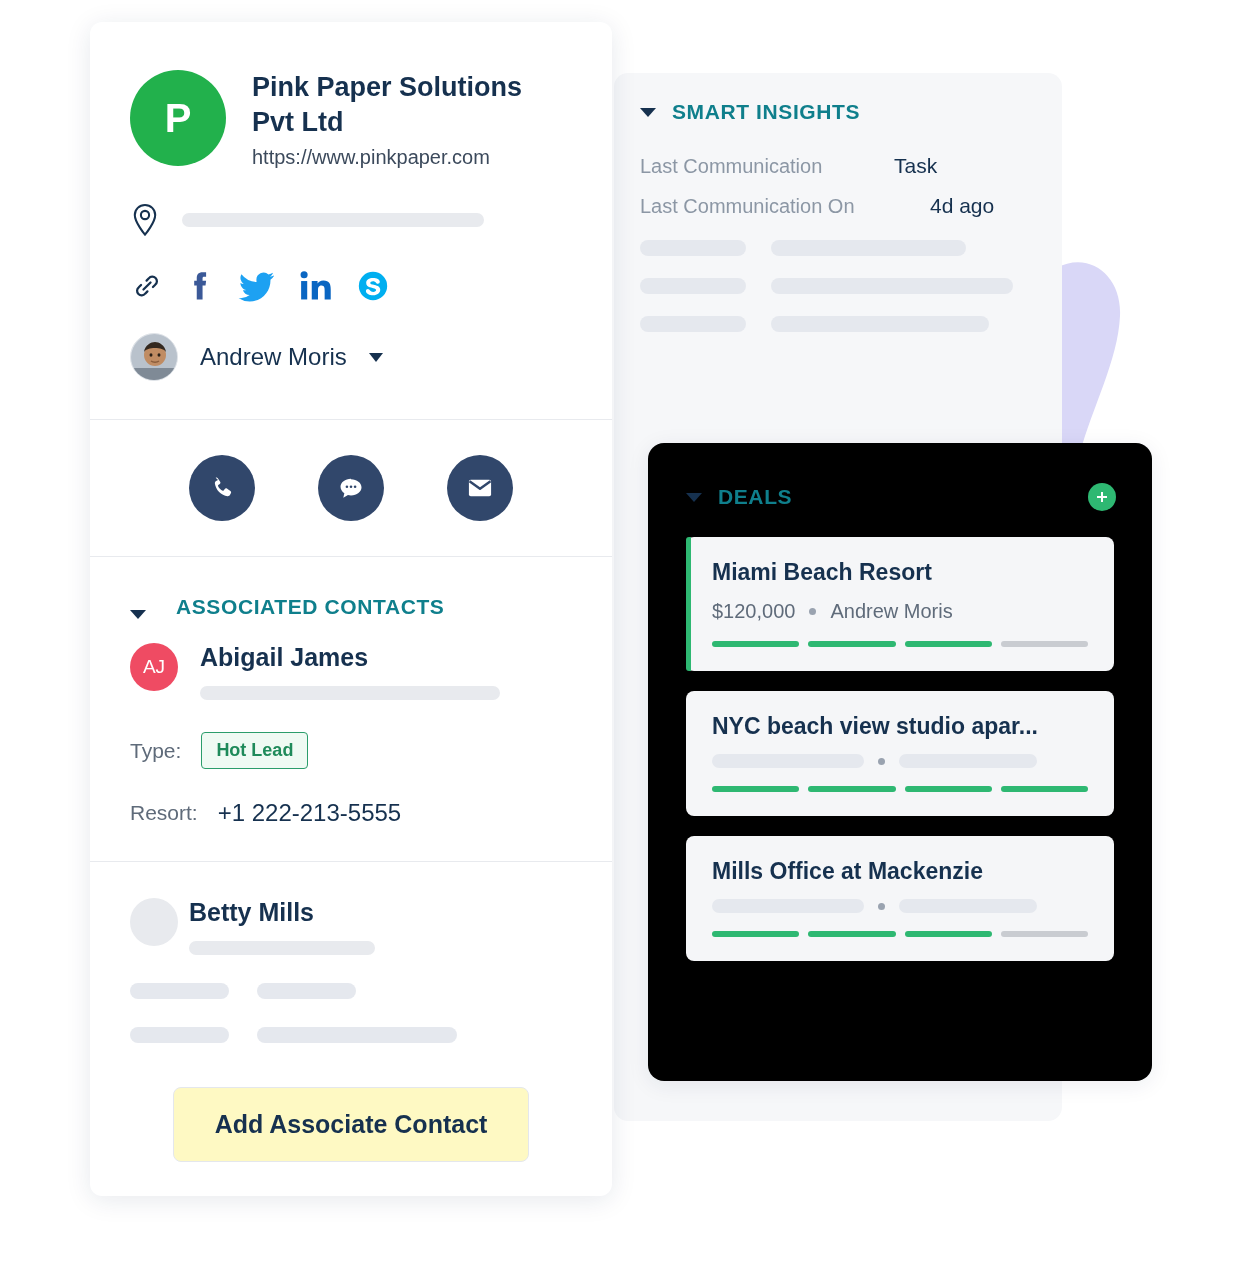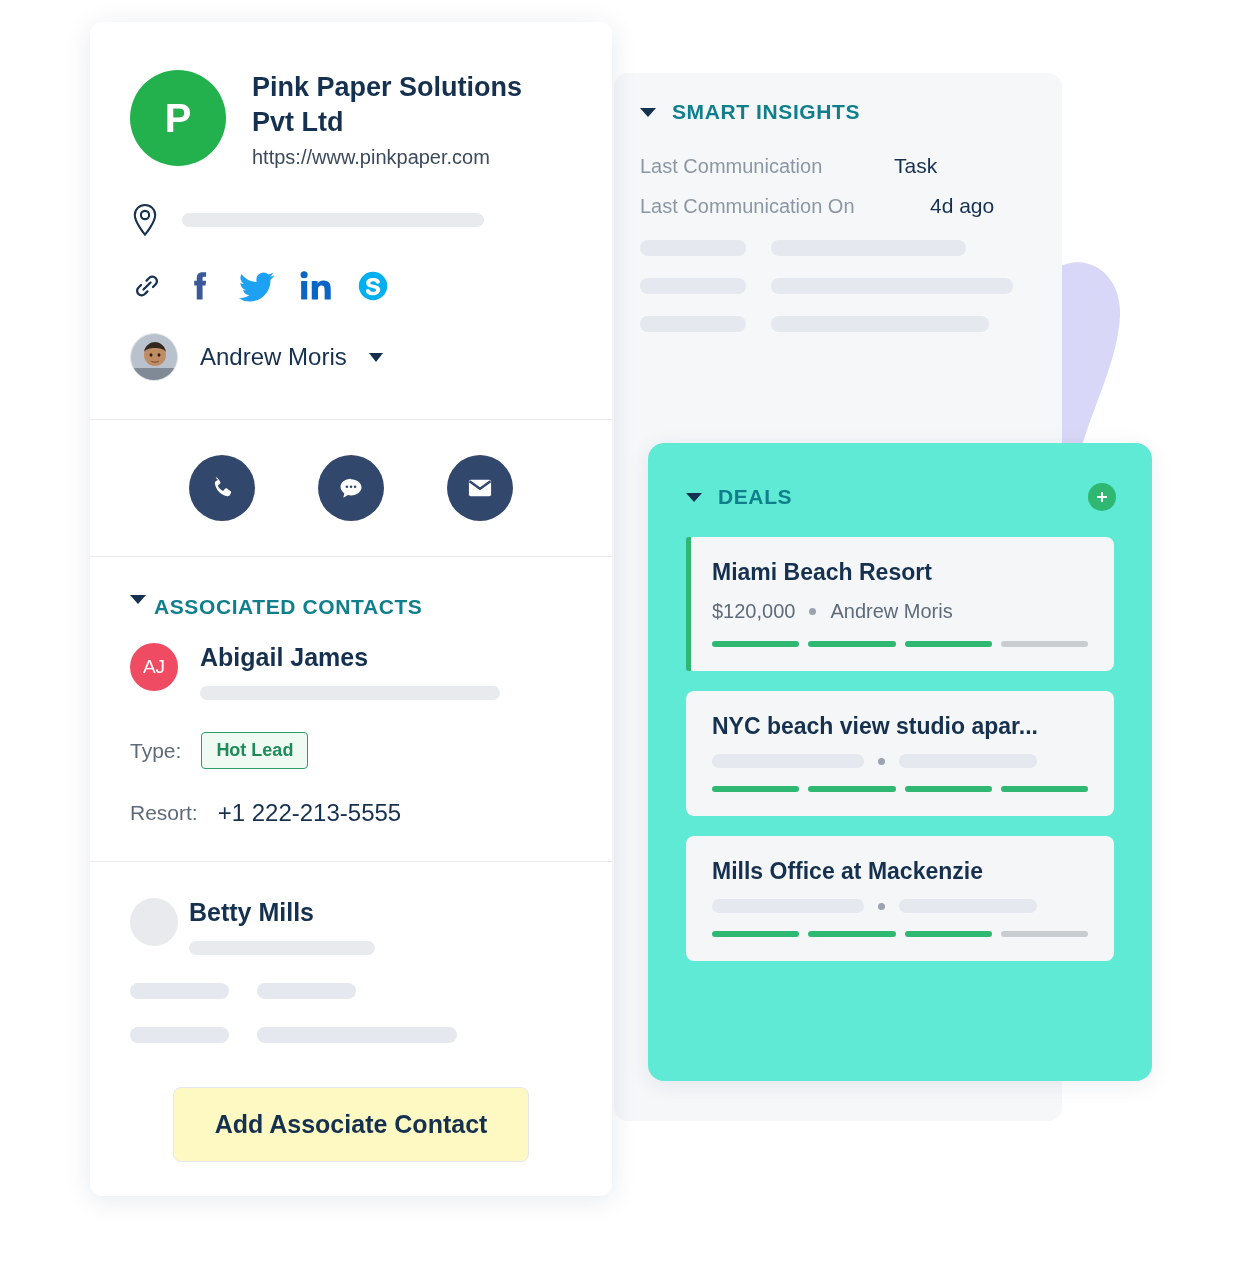--- a/index.html
+++ b/index.html
@@ -66,21 +66,21 @@
 
   .skeleton-group { margin-top: 22px; }
   .sk-row { display: flex; align-items: center; gap: 25px; margin-bottom: 22px; }
   .sk { background: #e5e8ee; border-radius: 8px; height: 16px; }
 
   
   .deals-card {
     position: absolute;
     left: 648px; top: 443px;
     width: 504px; height: 638px;
-    background: #5eead4;
+    background: #000000;
     border-radius: 16px;
     box-shadow: 0 4px 22px rgba(20,40,80,0.08);
     z-index: 4;
   }
   .deals-head {
     display: flex; align-items: center;
     padding: 40px 36px 0 38px;
   }
   .plus-btn {
     margin-left: auto;
@@ -172,21 +172,21 @@
     display: flex; justify-content: center; gap: 63px;
     padding: 35px 0 35px 0;
   }
   .action-btn {
     width: 66px; height: 66px; border-radius: 50%;
     background: #31476b;
     display: flex; align-items: center; justify-content: center;
     cursor: pointer;
   }
 
-  .assoc-head { display: flex; align-items: flex-start; gap: 8px; padding-top: 38px; }
+  .assoc-head { display: flex; align-items: flex-end; gap: 30px; padding-top: 38px; }
 
   .contact-row { display: flex; gap: 22px; margin-top: 24px; }
   .avatar-red {
     width: 48px; height: 48px; border-radius: 50%;
     background: #ef4b63; flex: none;
     display: flex; align-items: center; justify-content: center;
     color: #fff; font-size: 19px; font-weight: 500;
   }
   .contact-name { font-size: 25px; font-weight: bold; color: #16314f; }
   .contact-sk { height: 14px; width: 300px; background: #e8eaee; border-radius: 8px; margin-top: 14px; }

